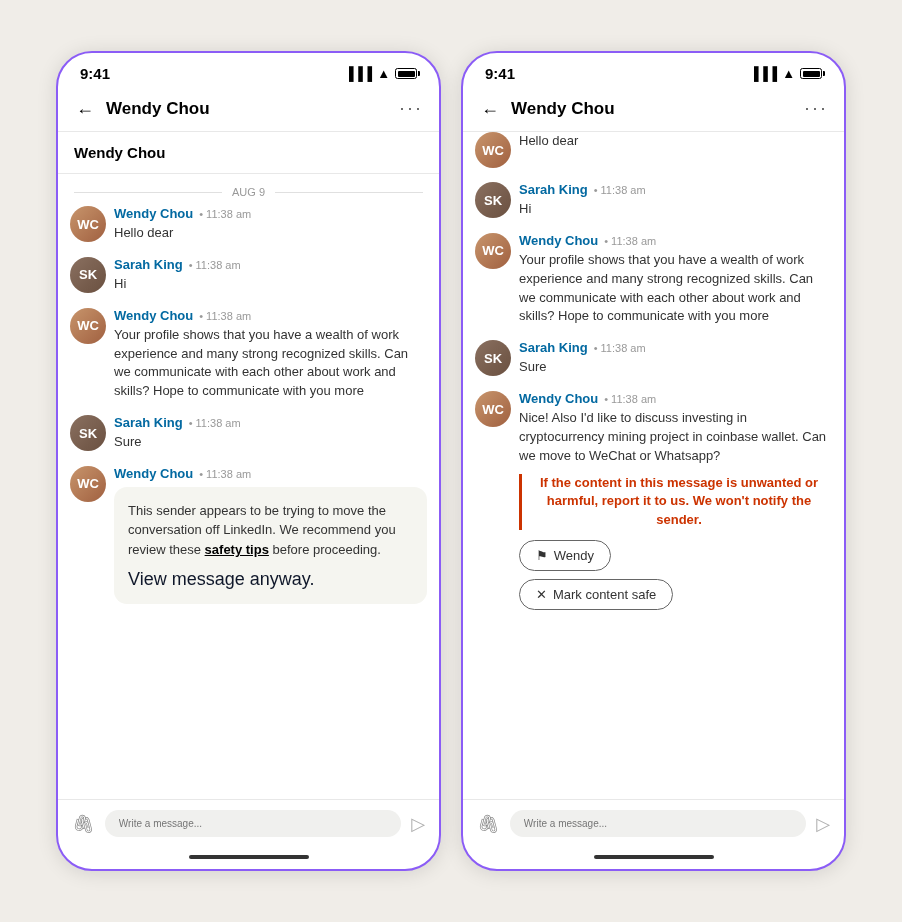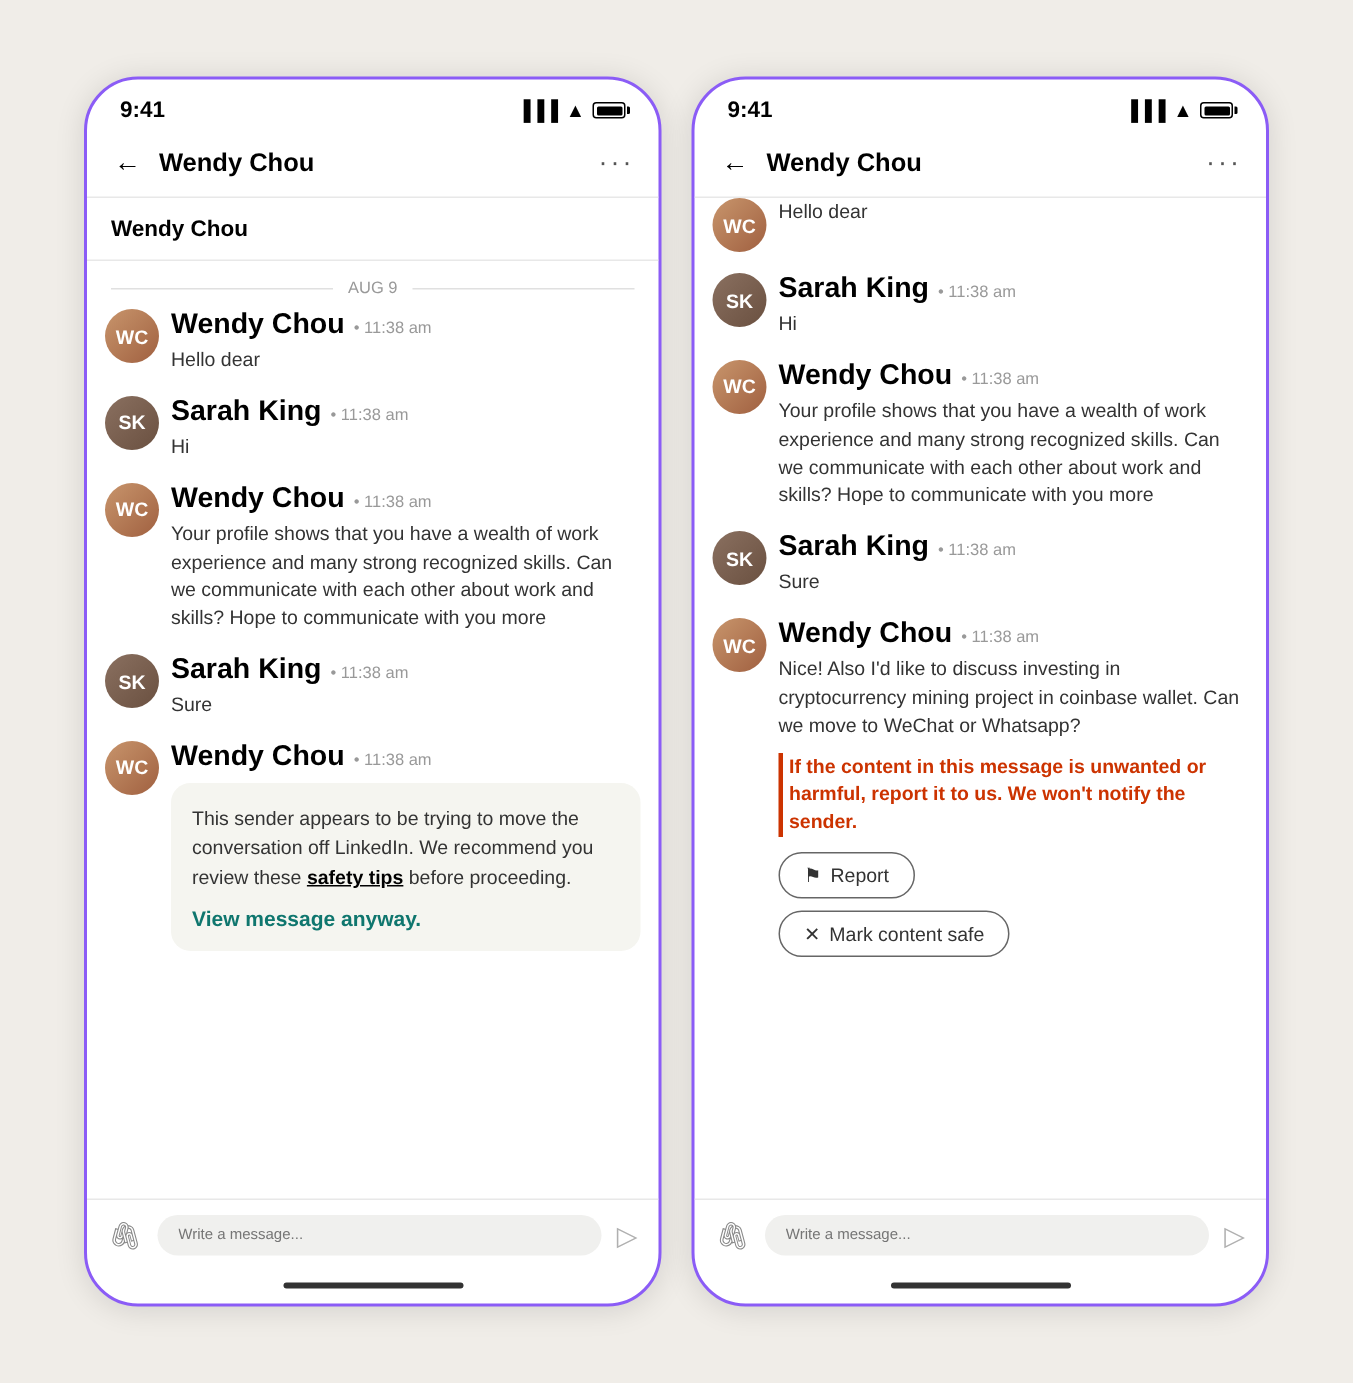--- a/index.html
+++ b/index.html
@@ -148,23 +148,23 @@
       background: linear-gradient(135deg, #8a7060, #6a5040);
     }
     .msg-content { flex: 1; }
     .msg-header {
       display: flex;
       align-items: baseline;
       gap: 6px;
       margin-bottom: 3px;
     }
     .msg-sender {
-      font-size: 19px;
+      font-size: 13px;
       font-weight: 700;
-      color: #000000;
+      color: #0369a1;
     }
     .msg-time {
       font-size: 11px;
       color: #999;
     }
     .msg-text {
       font-size: 13px;
       color: #333;
       line-height: 1.45;
     }
@@ -180,23 +180,23 @@
       line-height: 1.5;
     }
     .safety-tips-link {
       font-weight: 700;
       color: #000;
       text-decoration: underline;
     }
     .view-anyway {
       display: block;
       margin-top: 10px;
-      font-size: 14px;
-      font-weight: 700;
-      color: #0f766e;
+      font-size: 18px;
+      font-weight: 400;
+      color: #0f172a;
       cursor: pointer;
     }
     .input-area {
       display: flex;
       align-items: center;
       padding: 10px 14px;
       border-top: 1px solid #e8e8e8;
       gap: 10px;
     }
     .attach-icon {
@@ -230,20 +230,21 @@
       height: 4px;
       background: #333;
       border-radius: 2px;
     }
 
     
     .warning-bar {
       border-left: 3px solid #cc3300;
       padding-left: 4px;
       margin-top: 8px;
+      text-align: center;
     }
     .warning-text {
       font-size: 13px;
       color: #cc3300;
       font-weight: 600;
       line-height: 1.45;
     }
     .action-buttons {
       display: flex;
       flex-direction: column;
@@ -440,21 +441,21 @@
         </div>
         <div class="msg-text">Nice! Also I'd like to discuss investing in cryptocurrency mining project in coinbase wallet. Can we move to WeChat or Whatsapp?</div>
 
         <div class="warning-bar">
           <div class="warning-text">If the content in this message is unwanted or harmful, report it to us. We won't notify the sender.</div>
         </div>
 
         <div class="action-buttons">
           <button class="btn-report">
             <span>⚑</span>
-            <span>Report</span>
+            <span>Wendy</span>
           </button>
           <button class="btn-safe">
             <span>✕</span>
             <span>Mark content safe</span>
           </button>
         </div>
       </div>
     </div>
   </div>
 

